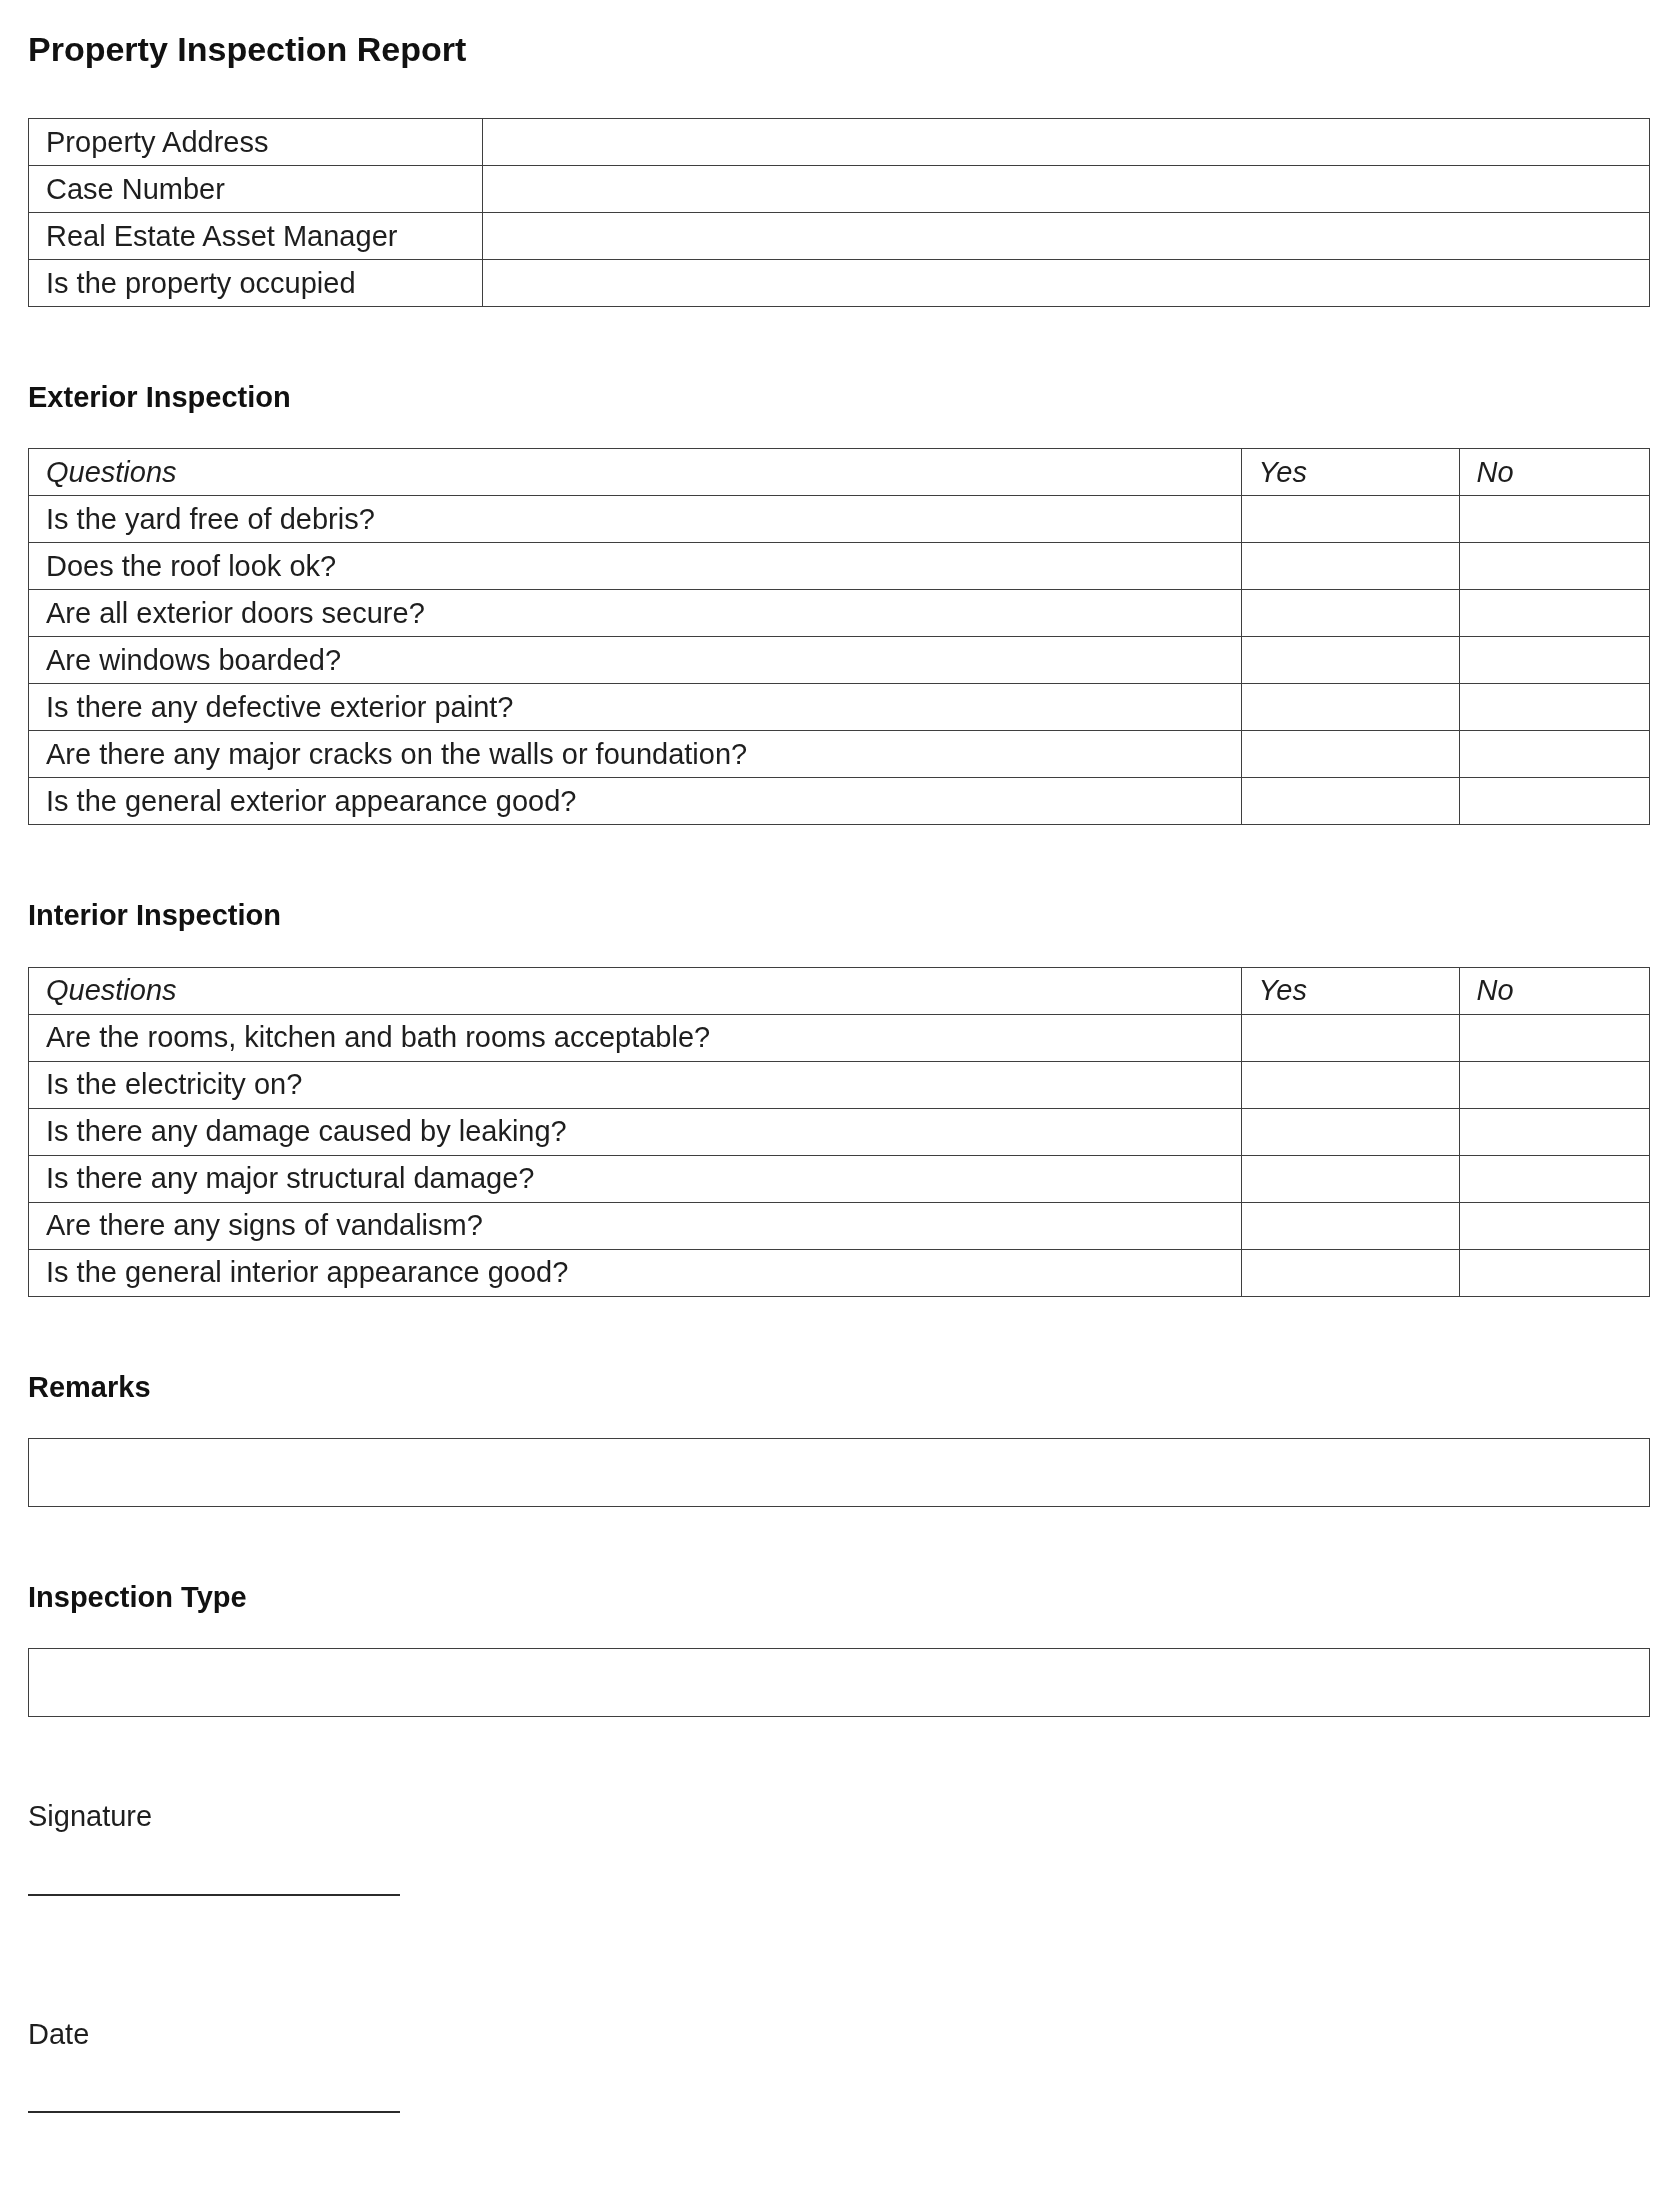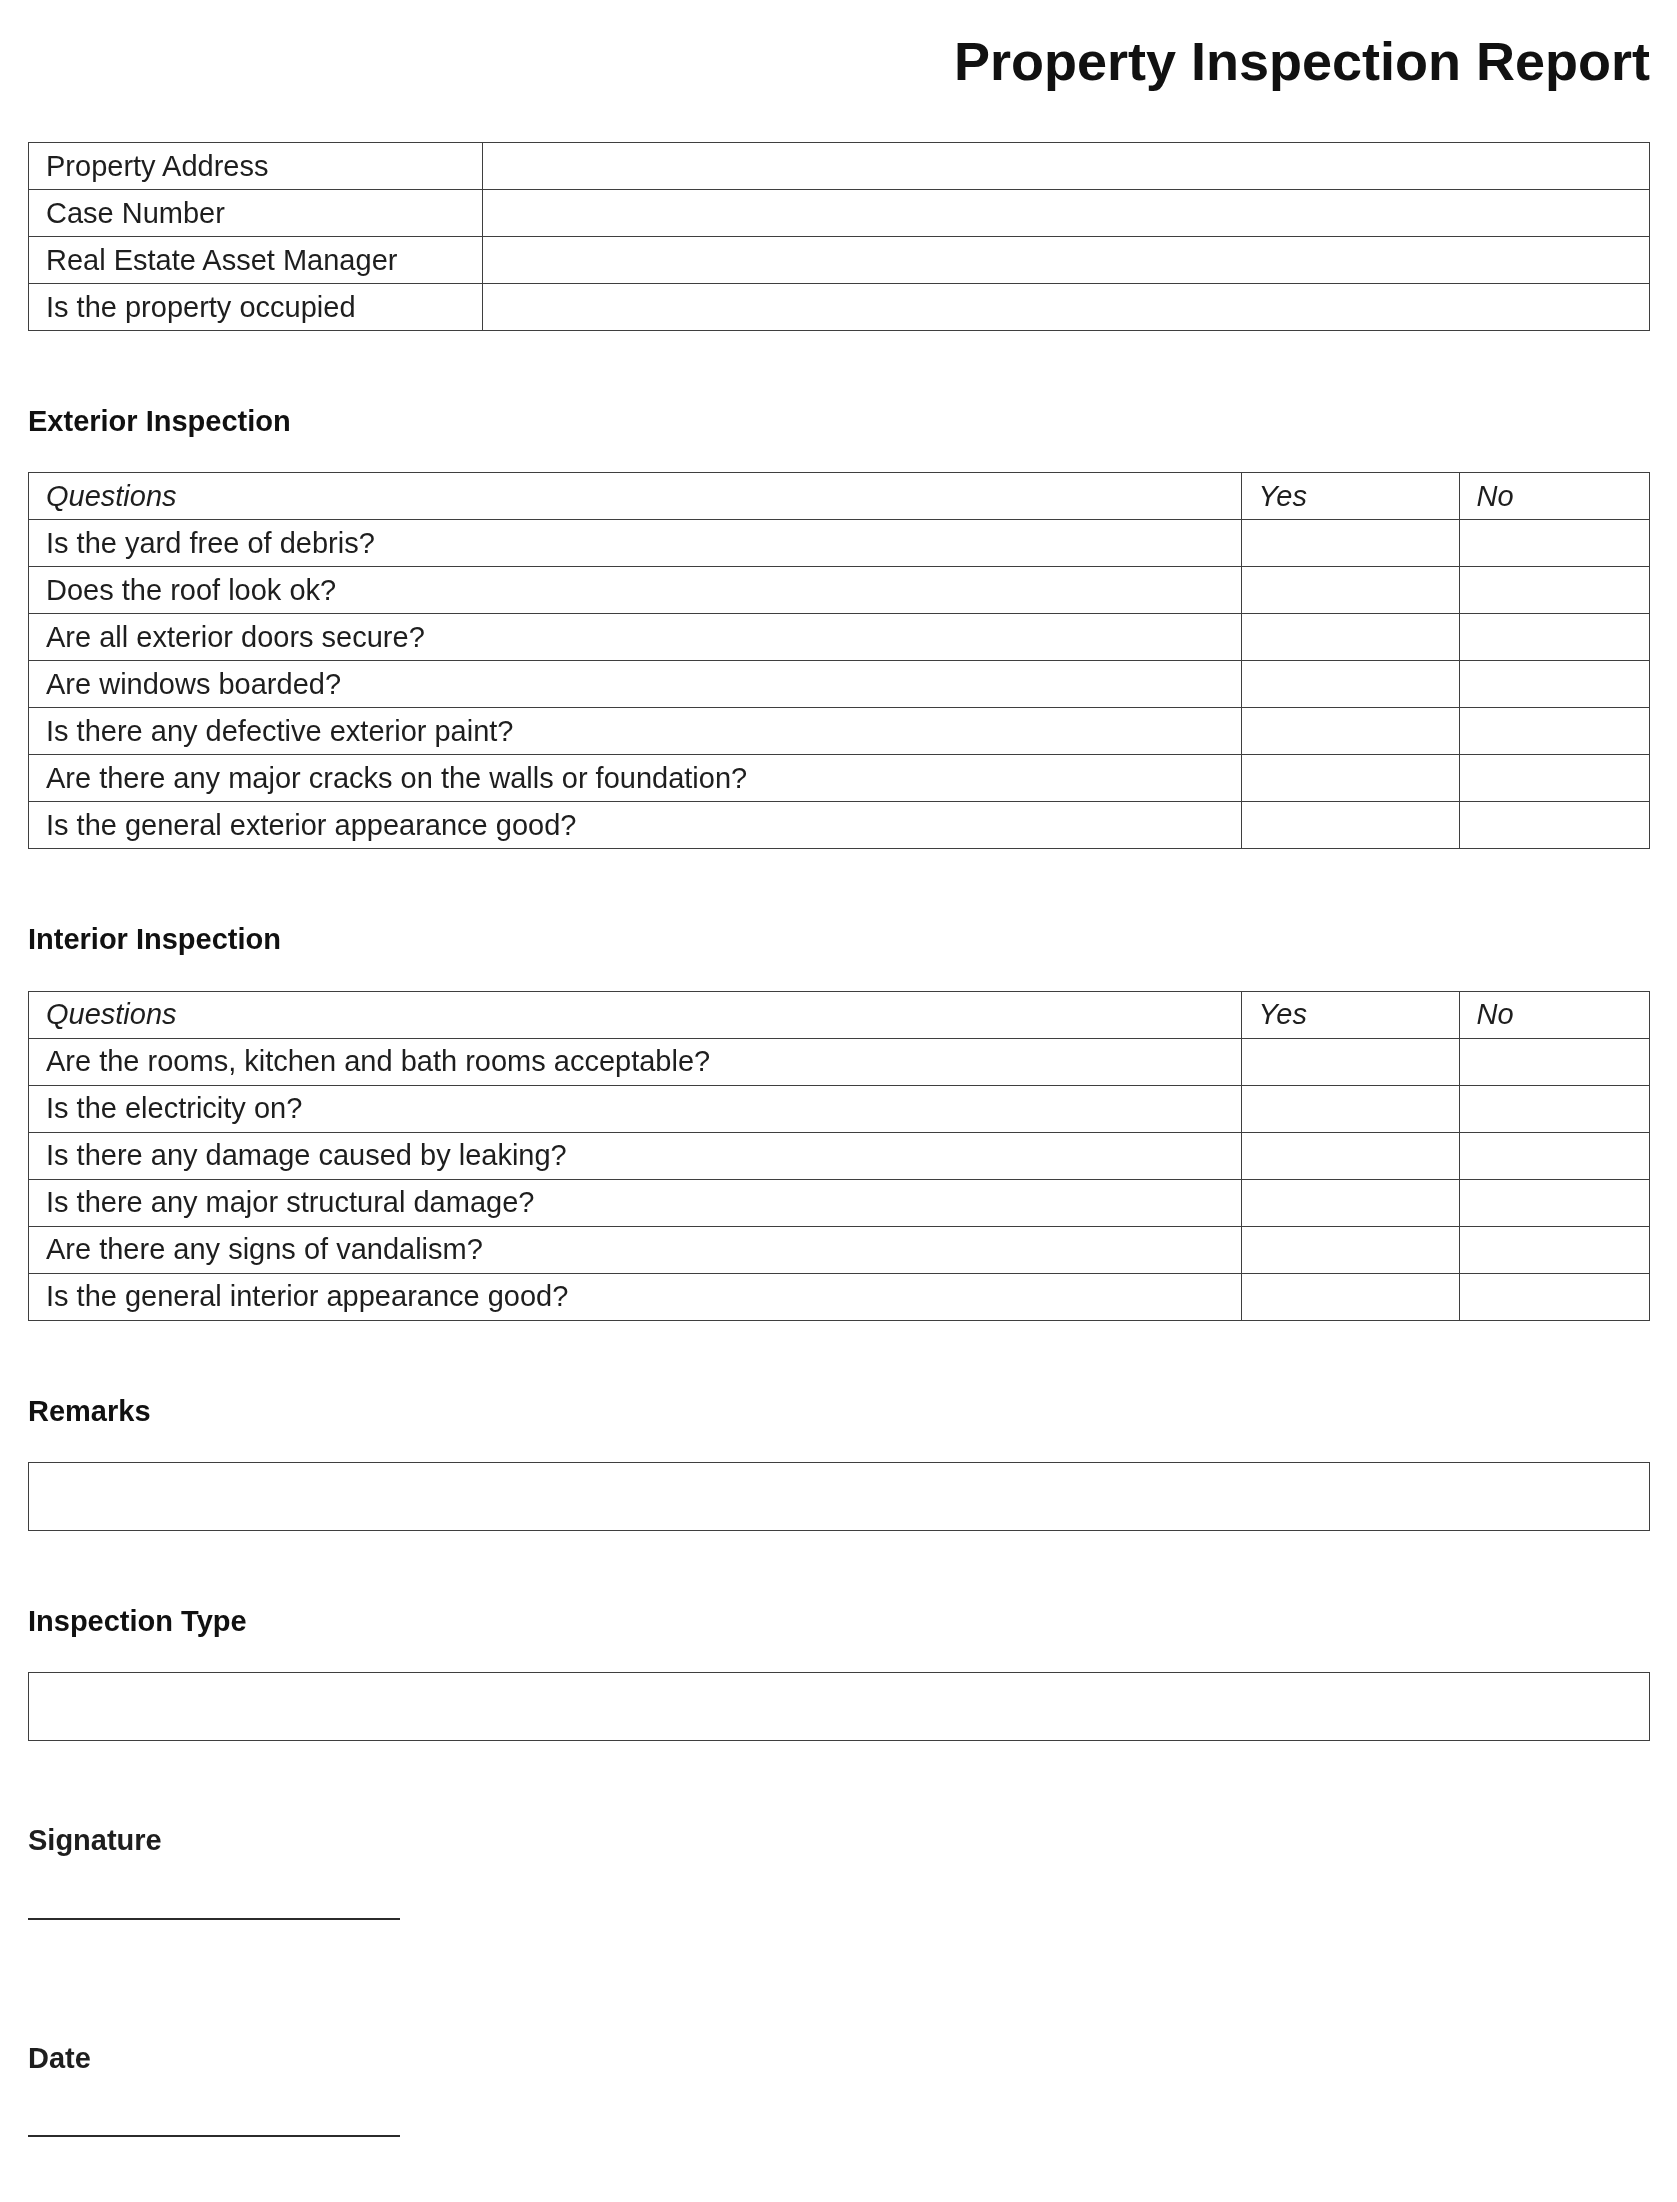--- a/index.html
+++ b/index.html
@@ -8,24 +8,24 @@
     width: 1678px;
     height: 2203px;
     background: #ffffff;
     color: #1e1e1e;
     font-family: "Liberation Sans", "DejaVu Sans", sans-serif;
     overflow: hidden;
   }
   .page { padding: 13.8px 28px 0 28px; }
 
   h1.title {
-    font-size: 54px;
+    font-size: 34px;
     font-weight: 700;
     color: #111111;
-    text-align: right;
+    text-align: left;
     margin: 15.5px 0 48px 0;
     line-height: 1.2;
   }
 
   table {
     border-collapse: collapse;
     width: 100%;
     table-layout: fixed;
   }
   td, th {
@@ -59,21 +59,21 @@
 
   .box {
     border: 1.7px solid #3f3f3f;
     height: 69px;
     width: 100%;
     background: #ffffff;
   }
 
   .sig-label {
     font-size: 29px;
-    font-weight: 700;
+    font-weight: 400;
     color: #1e1e1e;
     margin-top: 83px;
     line-height: 1.15;
   }
   .sig-label.date { margin-top: 122px; }
   .sig-line {
     width: 372px;
     height: 0;
     border-bottom: 2.6px solid #2b2b2b;
     margin-top: 60px;

